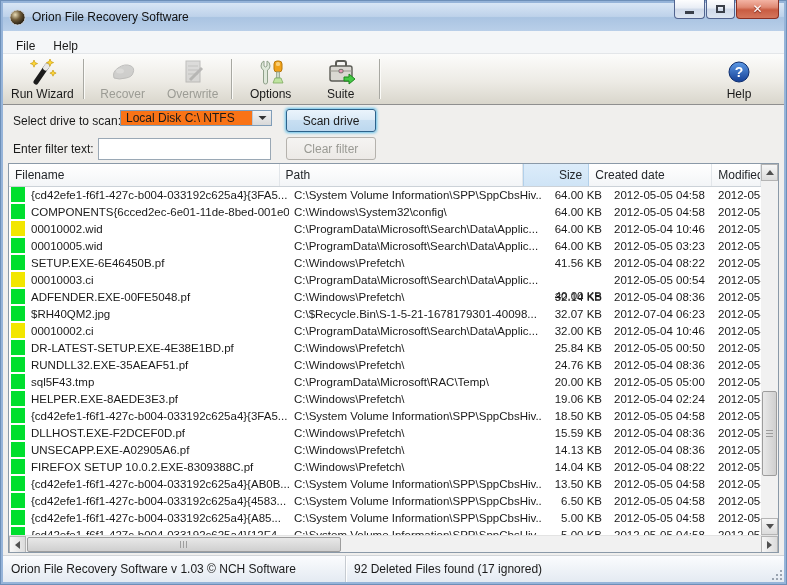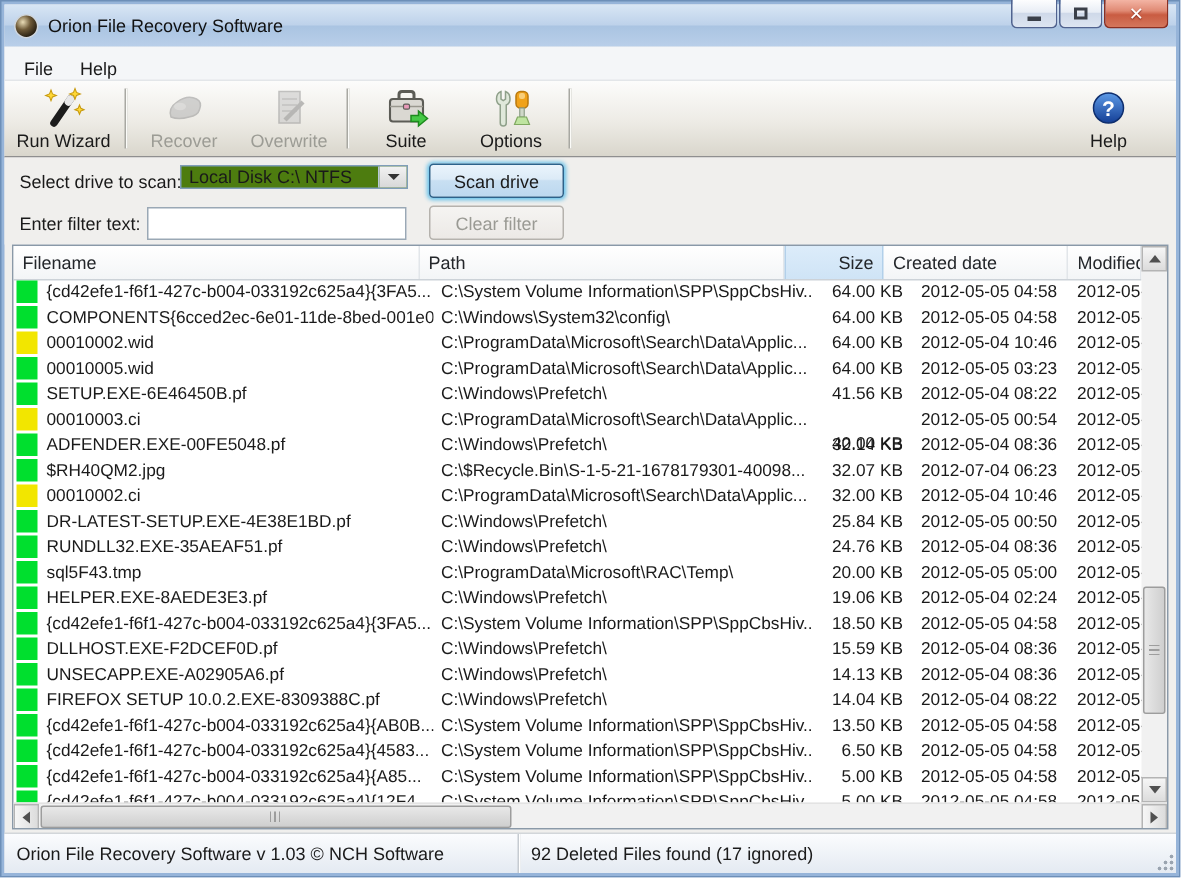--- a/index.html
+++ b/index.html
@@ -37,21 +37,21 @@
           gap:1px;font-size:12px;}
   .tb-btn .ticon{width:30px;height:28px;display:flex;align-items:center;justify-content:center;}
   .tb-btn.disabled{color:#9c9c95;}
   .tb-sep{width:1px;background:#a8a8a2;border-right:1px solid #fbfbf8;margin:5px 3px;}
   .tb-help{margin-left:auto;margin-right:8px;}
 
   
   .controls{height:58px;background:#f0efed;position:relative;}
   .ctl-label{position:absolute;left:10px;}
   .select-box{position:absolute;left:117px;top:5px;width:152px;height:16px;border:1px solid #7f9db9;
-              background:#4d7c0f;display:flex;box-sizing:border-box;}
+              background:#f97316;display:flex;box-sizing:border-box;}
   .select-box .sel-text{flex:1;padding-left:5px;white-space:nowrap;overflow:hidden;}
   .sel-arrow{width:18px;height:100%;display:flex;align-items:center;justify-content:center;
              background:linear-gradient(180deg,#f2f2f2,#d8d8d8);border-left:1px solid #b8c8d8;}
   .sel-arrow svg{display:block;}
   .btn{position:absolute;left:283px;width:90px;height:23px;border:1px solid #707070;border-radius:3px;
        background:linear-gradient(180deg,#f2f2f2 0%,#ebebeb 45%,#dddddd 50%,#cfcfcf 100%);
        display:flex;align-items:center;justify-content:center;font-size:12px;box-sizing:border-box;}
   .btn.focused{top:4px;border:1px solid #2c628b;box-shadow:0 0 3px 1px #62c0ea;
        background:linear-gradient(180deg,#eaf4fc 0%,#dcebf7 45%,#c8dff2 50%,#bcd8ef 100%);}
   .btn.disabled{top:32px;color:#9a9a94;border-color:#b5b2ad;
@@ -187,40 +187,40 @@
               <line x1="10" y1="16" x2="20" y2="16" stroke="#9a9a94"></line>
               <line x1="12" y1="22" x2="24" y2="10" stroke="#88888a" stroke-width="3"></line>
             </svg>
           </span>
           <span>Overwrite</span>
         </div>
         <div class="tb-sep"></div>
         <div class="tb-btn">
           <span class="ticon">
             <svg width="30" height="28" viewBox="0 0 30 28">
+              <path d="M8 3 q-3 1-3 5 q0 3 2.5 4 l0 12 q0 2 2 2 q2 0 2-2 l0-12 q2.5-1 2.5-4 q0-4-3-5 l0 5 -1.5 1 -1.5-1z" fill="#dfe8da" stroke="#8fa08a" stroke-width="1"></path>
+              <rect x="18" y="3" width="8" height="11" rx="3" fill="#f0a21a" stroke="#b8780c" stroke-width="1"></rect>
+              <rect x="20" y="4" width="4" height="4" rx="1.5" fill="#f8cf7a"></rect>
+              <rect x="20.5" y="14" width="3" height="6" fill="#cfd8c8" stroke="#8fa08a" stroke-width=".8"></rect>
+              <path d="M19 20 h6 l2 5 h-10z" fill="#bfe4a0" stroke="#7fa860" stroke-width=".8"></path>
+            </svg>
+          </span>
+          <span>Options</span>
+        </div>
+        <div class="tb-btn">
+          <span class="ticon">
+            <svg width="30" height="28" viewBox="0 0 30 28">
               <path d="M10 8 v-3 q0-2 2-2 h6 q2 0 2 2 v3" fill="none" stroke="#5c5c56" stroke-width="2"></path>
               <rect x="4" y="8" width="22" height="15" rx="2" fill="#dad8d2" stroke="#5c5c56" stroke-width="1.4"></rect>
               <line x1="4" y1="13" x2="26" y2="13" stroke="#9a988f" stroke-width="1"></line>
               <rect x="13" y="11.4" width="4" height="3.4" rx="1" fill="#e89ab8" stroke="#5c5c56" stroke-width=".8"></rect>
               <path d="M18 19 h5 v-3 l6 5 -6 5 v-3 h-5z" fill="#46c846" stroke="#1d8a1d" stroke-width="1"></path>
             </svg>
           </span>
           <span>Suite</span>
-        </div>
-        <div class="tb-btn">
-          <span class="ticon">
-            <svg width="30" height="28" viewBox="0 0 30 28">
-              <path d="M8 3 q-3 1-3 5 q0 3 2.5 4 l0 12 q0 2 2 2 q2 0 2-2 l0-12 q2.5-1 2.5-4 q0-4-3-5 l0 5 -1.5 1 -1.5-1z" fill="#dfe8da" stroke="#8fa08a" stroke-width="1"></path>
-              <rect x="18" y="3" width="8" height="11" rx="3" fill="#f0a21a" stroke="#b8780c" stroke-width="1"></rect>
-              <rect x="20" y="4" width="4" height="4" rx="1.5" fill="#f8cf7a"></rect>
-              <rect x="20.5" y="14" width="3" height="6" fill="#cfd8c8" stroke="#8fa08a" stroke-width=".8"></rect>
-              <path d="M19 20 h6 l2 5 h-10z" fill="#bfe4a0" stroke="#7fa860" stroke-width=".8"></path>
-            </svg>
-          </span>
-          <span>Options</span>
         </div>
         <div class="tb-sep"></div>
       </span>
     <div class="tb-btn tb-help">
       <span class="ticon">
         <svg width="24" height="24" viewBox="0 0 24 24">
           <defs>
               <linearGradient id="hg" x1="0" y1="0" x2="0" y2="1">
             <stop offset="0%" stop-color="#5d9ae6"></stop>
                 <stop offset="100%" stop-color="#143f96"></stop>

